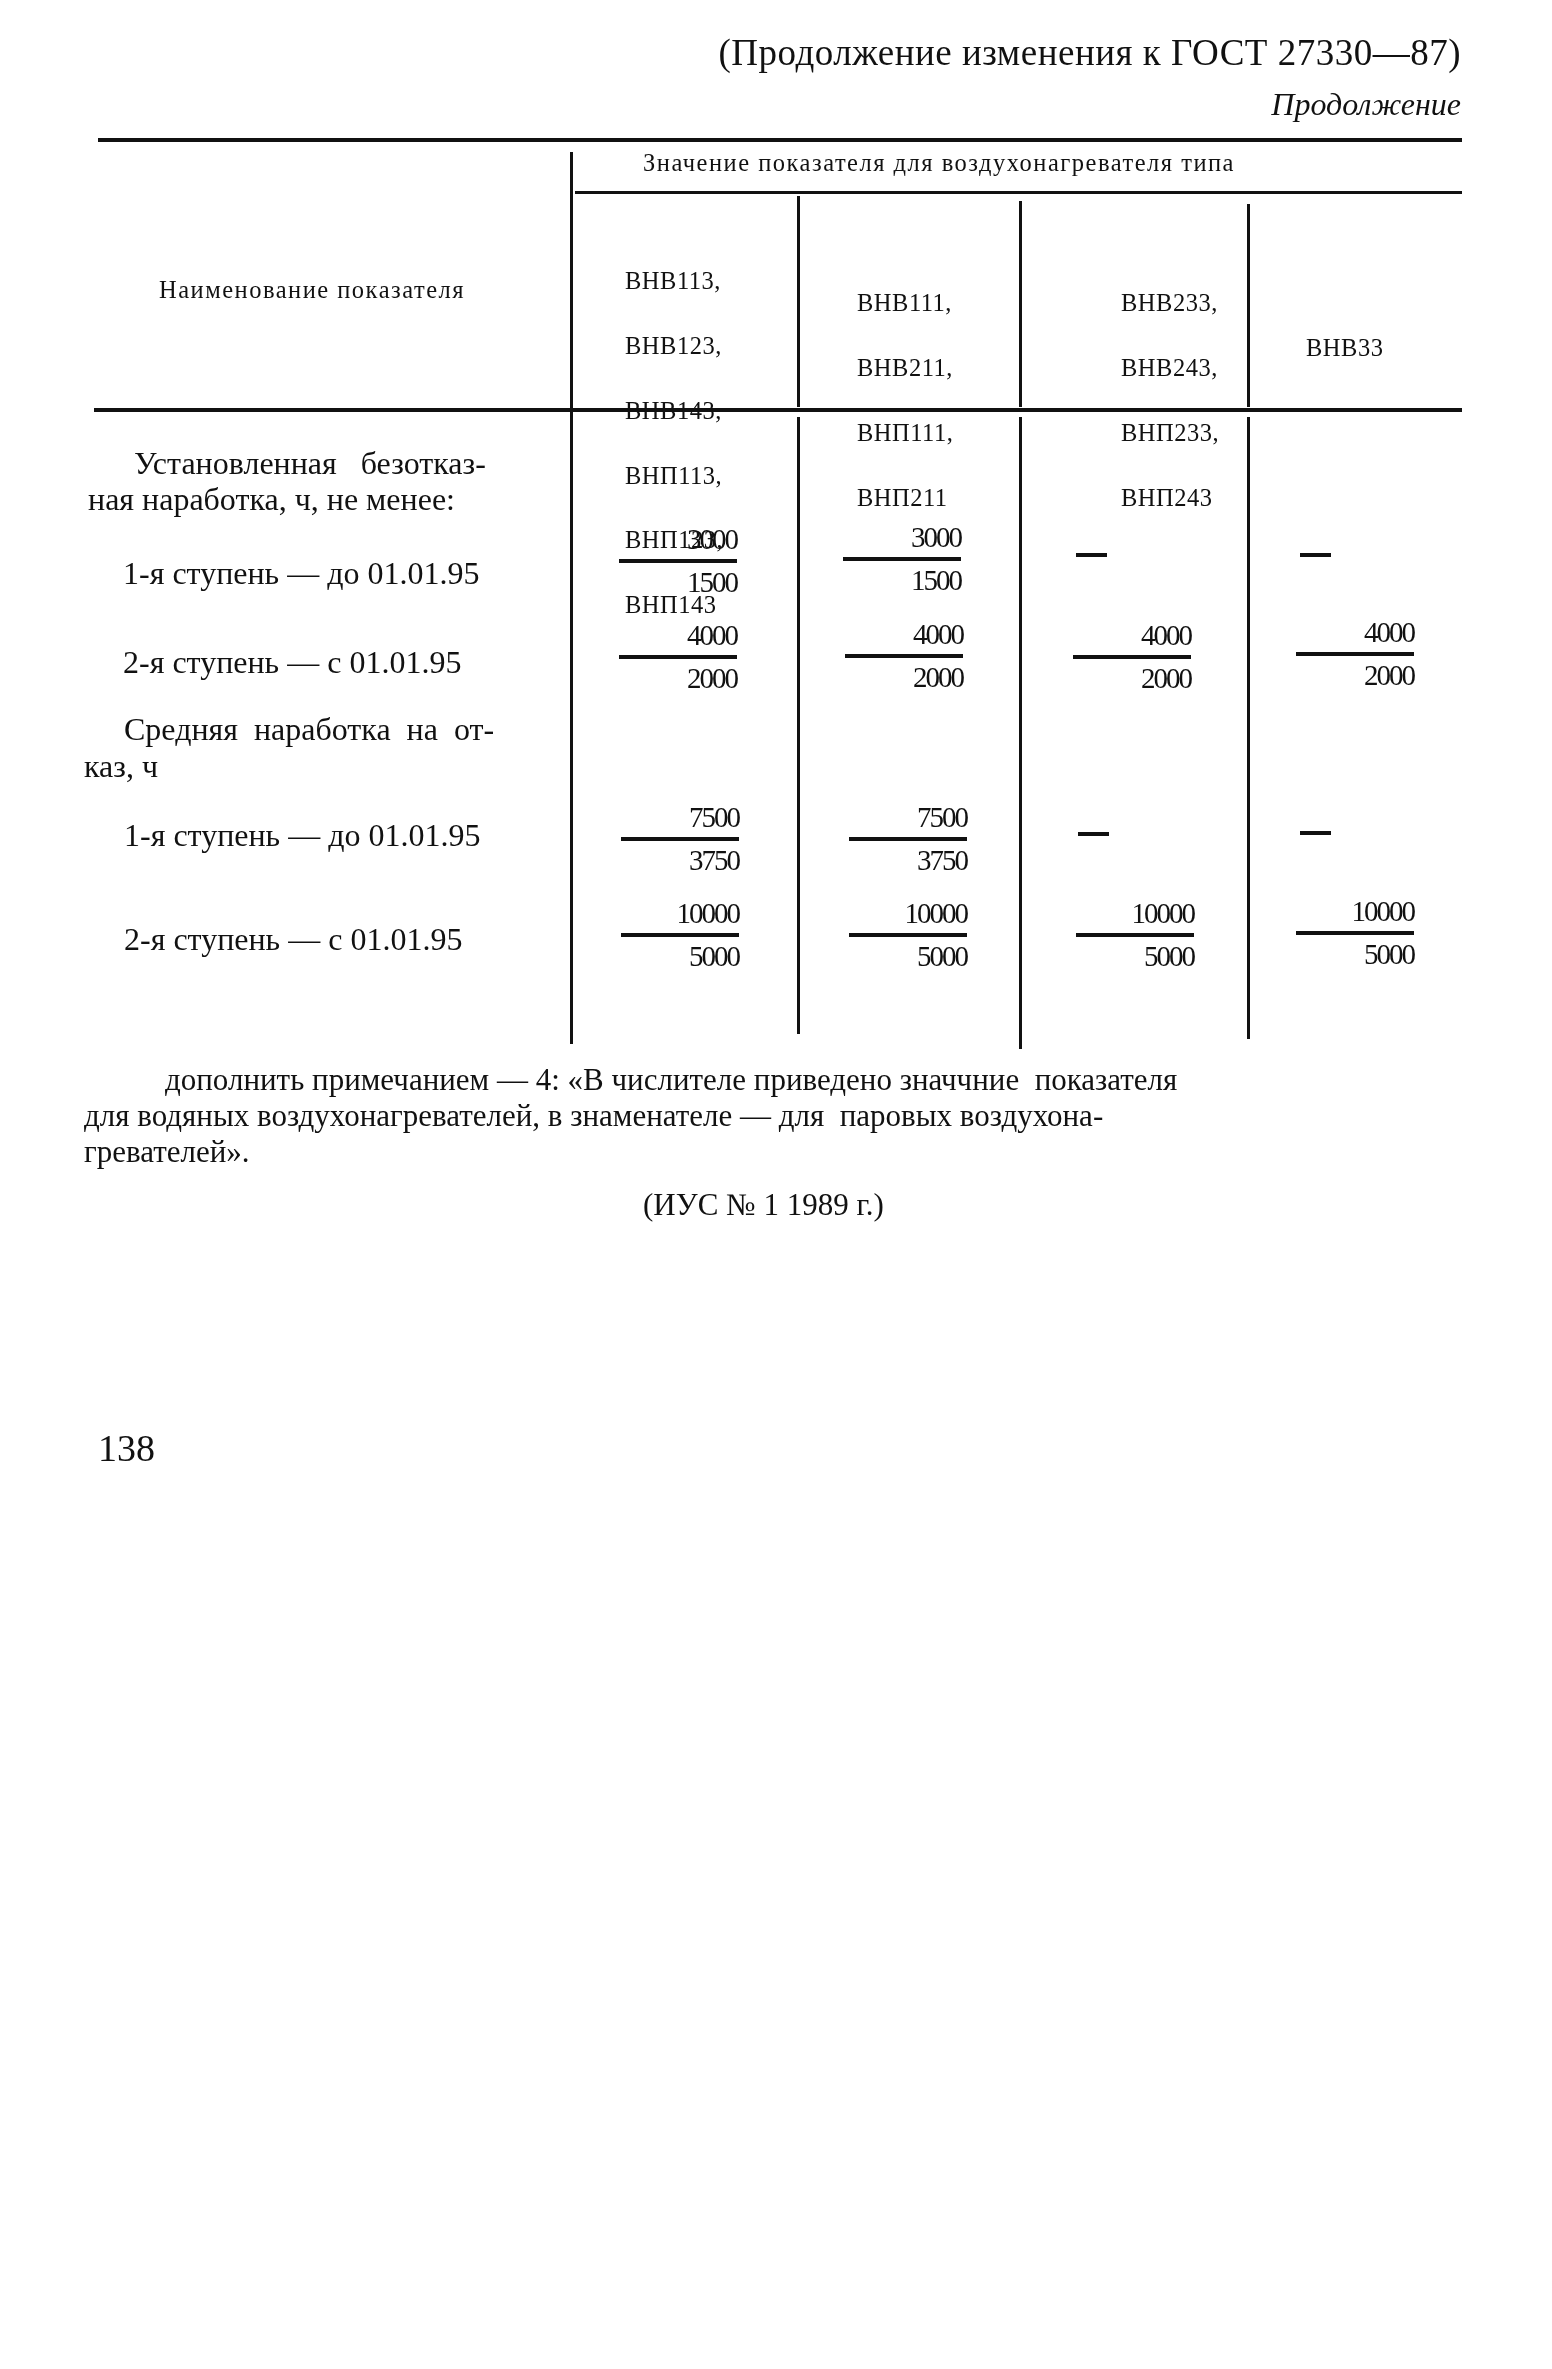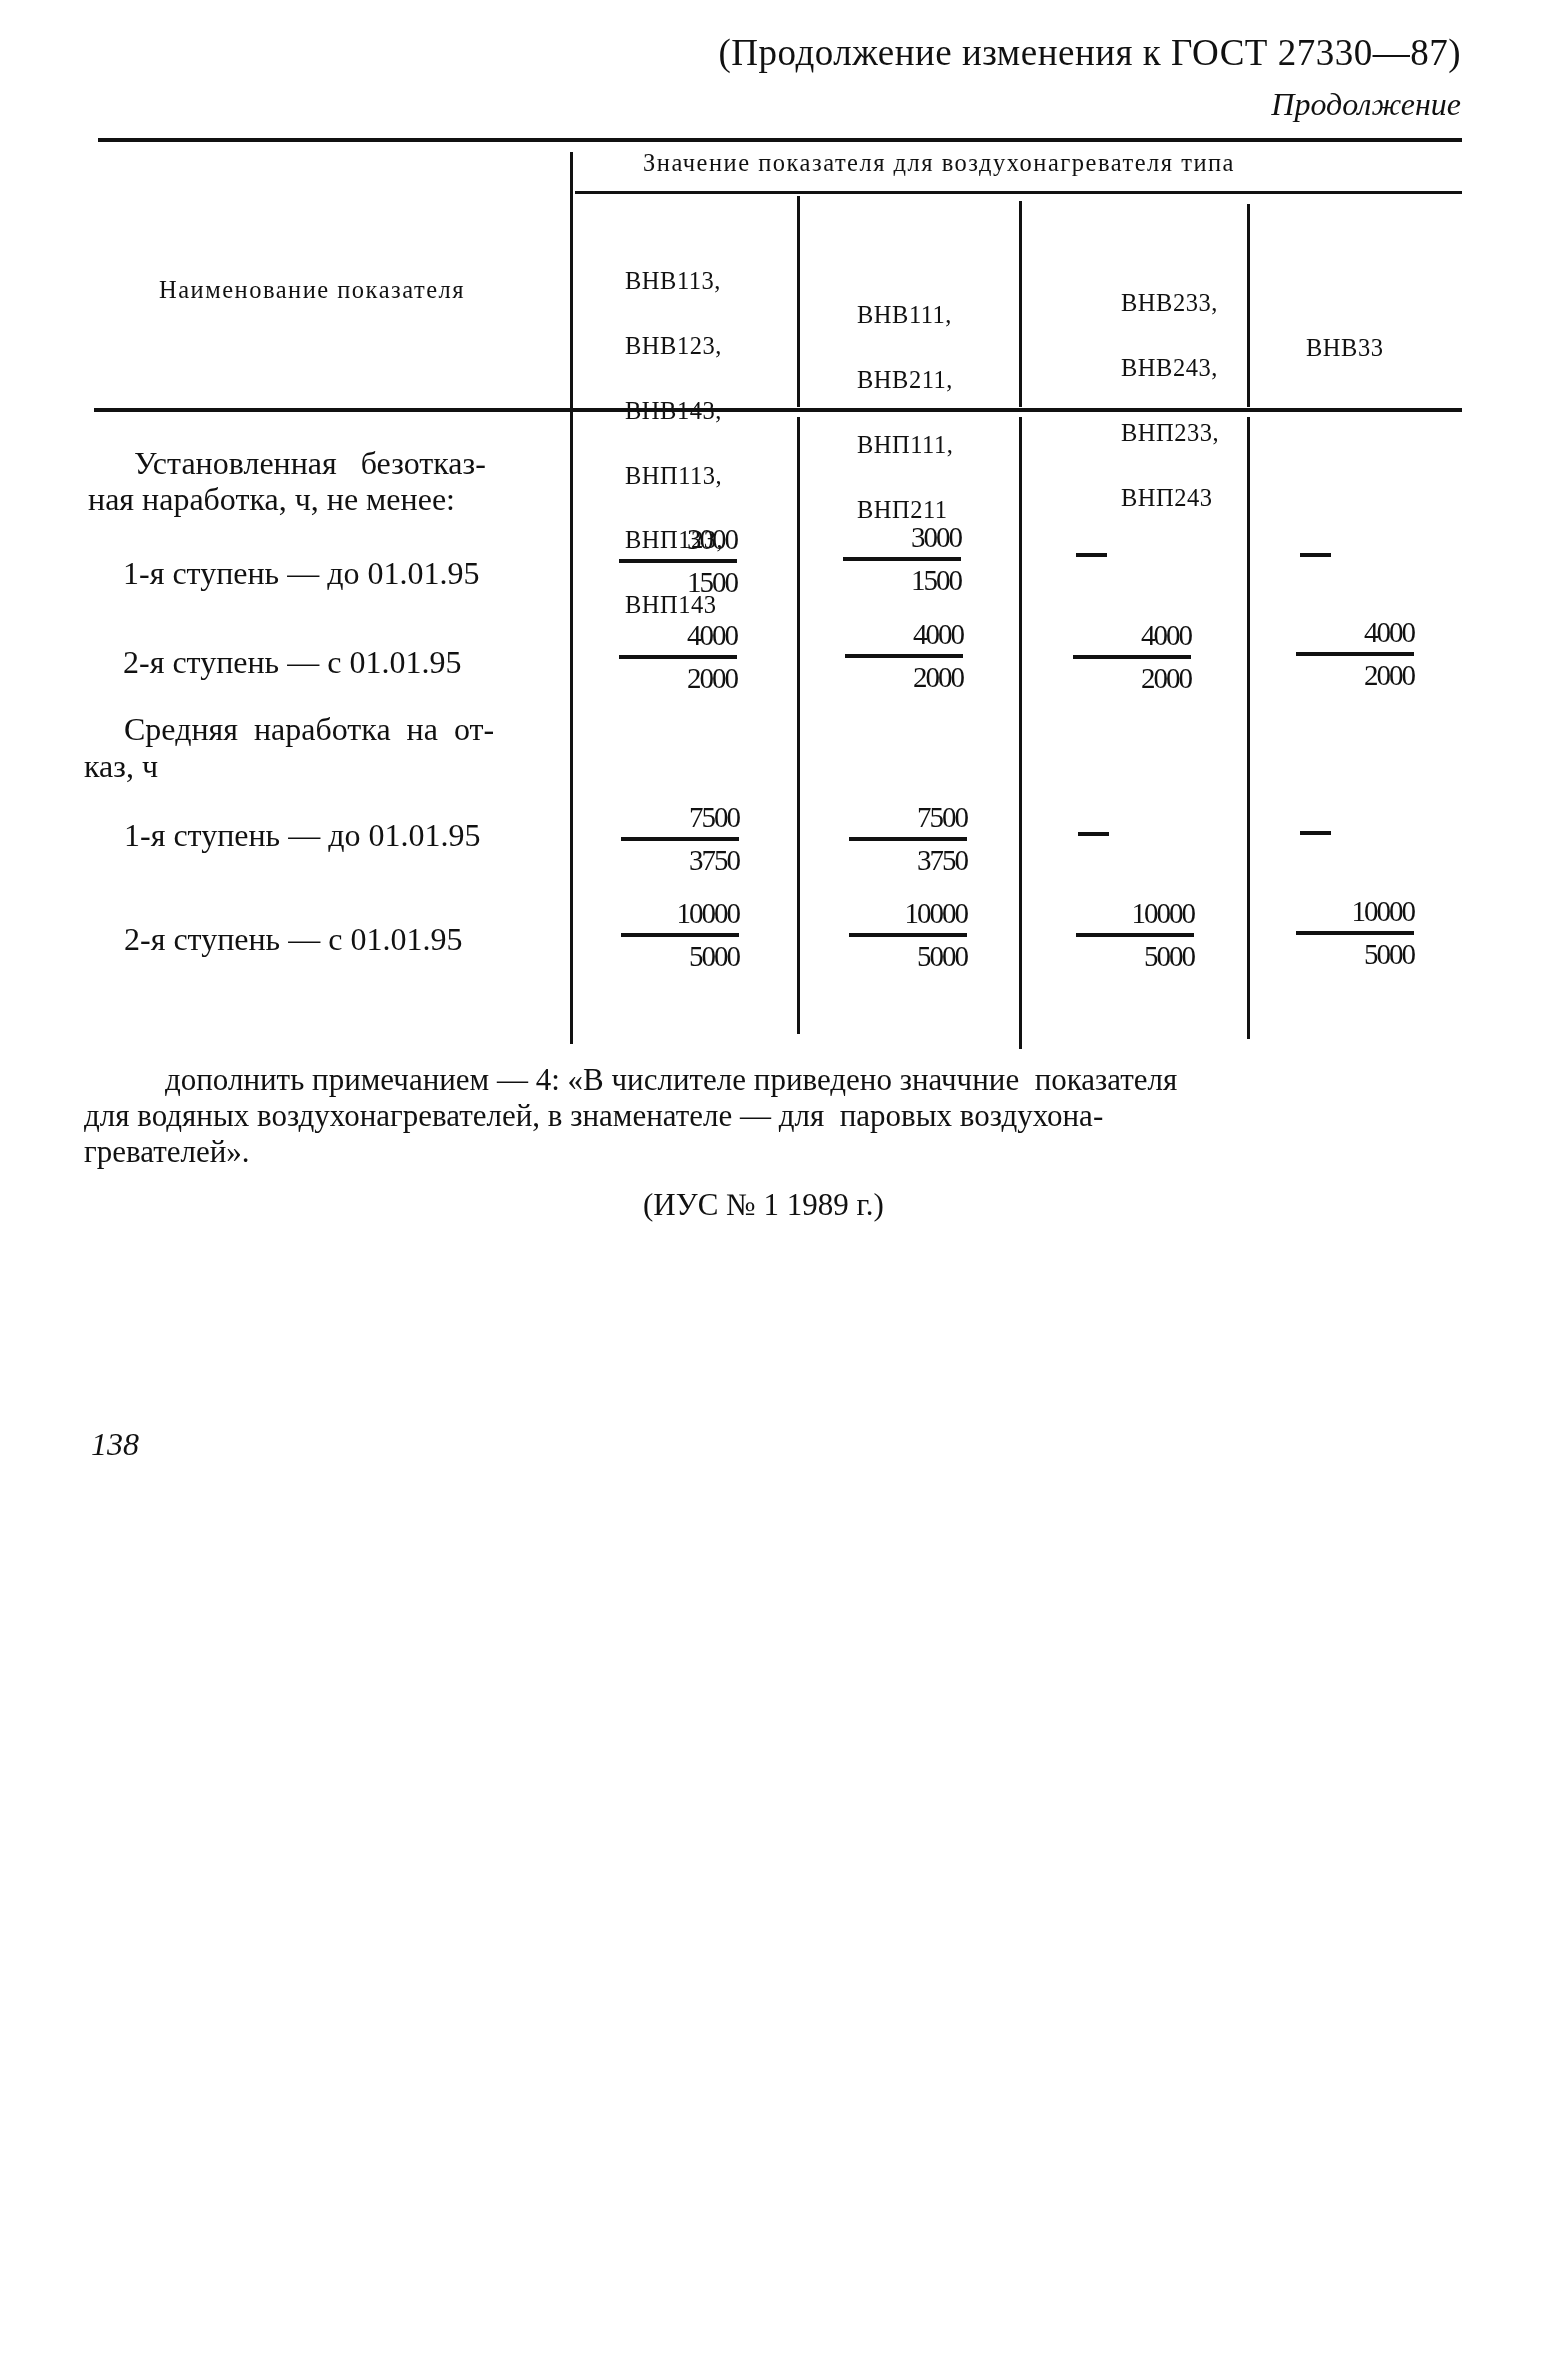--- a/index.html
+++ b/index.html
@@ -42,21 +42,21 @@
 <div class="abs colhead" style="left:643px; top:149px;">Значение показателя для воздухонагревателя типа</div>
 
 <div class="abs types" style="left:625px; top:227px;">
   <div>ВНВ113,</div>
   <div>ВНВ123,</div>
   <div>ВНВ143,</div>
   <div>ВНП113,</div>
   <div>ВНП123,</div>
   <div>ВНП143</div>
 </div>
-<div class="abs types" style="left:857px; top:261px;">
+<div class="abs types" style="left:857px; top:249px;">
   <div>ВНВ111,</div>
   <div>ВНВ211,</div>
   <div>ВНП111,</div>
   <div>ВНП211</div>
 </div>
 <div class="abs types" style="left:1085px; top:249px;margin-left:36px;">
   <div>ВНВ233,</div>
   <div>ВНВ243,</div>
   <div>ВНП233,</div>
   <div>ВНП243</div>
@@ -141,14 +141,14 @@
   <span class="num">10000</span>
   <span class="bar"></span>
   <span class="den">5000</span>
 </div>
 
 <div class="abs note" style="left:165px; top:1061px; white-space:pre;">дополнить примечанием — 4: «В числителе приведено значчние  показателя</div>
 <div class="abs note" style="left:84px; top:1097px; white-space:pre;">для водяных воздухонагревателей, в знаменателе — для  паровых воздухона-</div>
 <div class="abs note" style="left:84px; top:1133px;">гревателей».</div>
 <div class="abs note" style="left:643px; top:1186px;">(ИУС № 1 1989 г.)</div>
 
-<div class="abs" style="left:91px; top:1426px; font-size:32px;font-style:italic;">138</div>
+<div class="abs" style="left:98px; top:1426px; font-size:38px;">138</div>
 
 
 </body></html>

